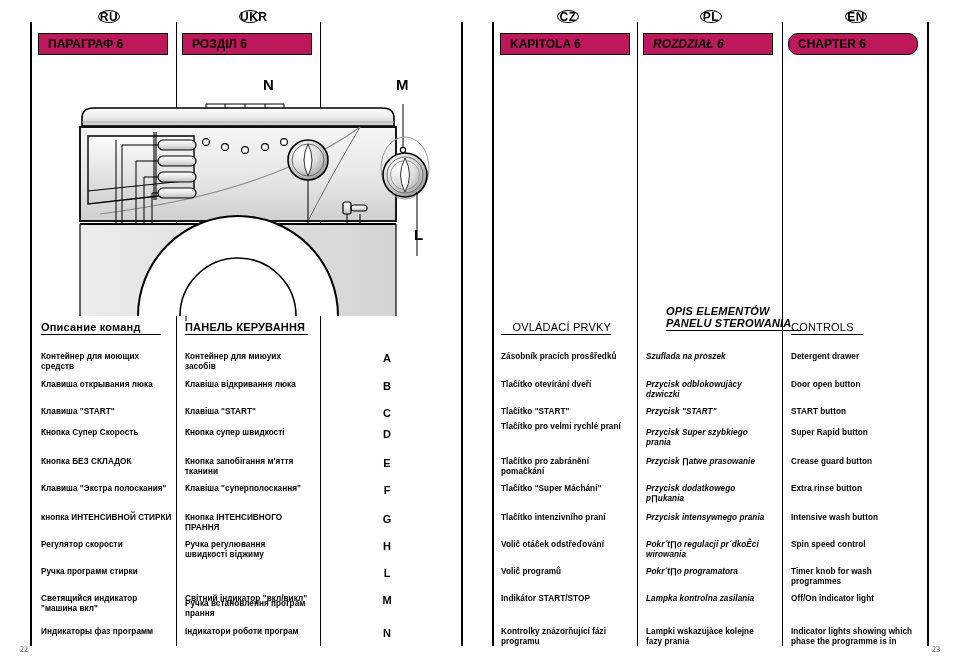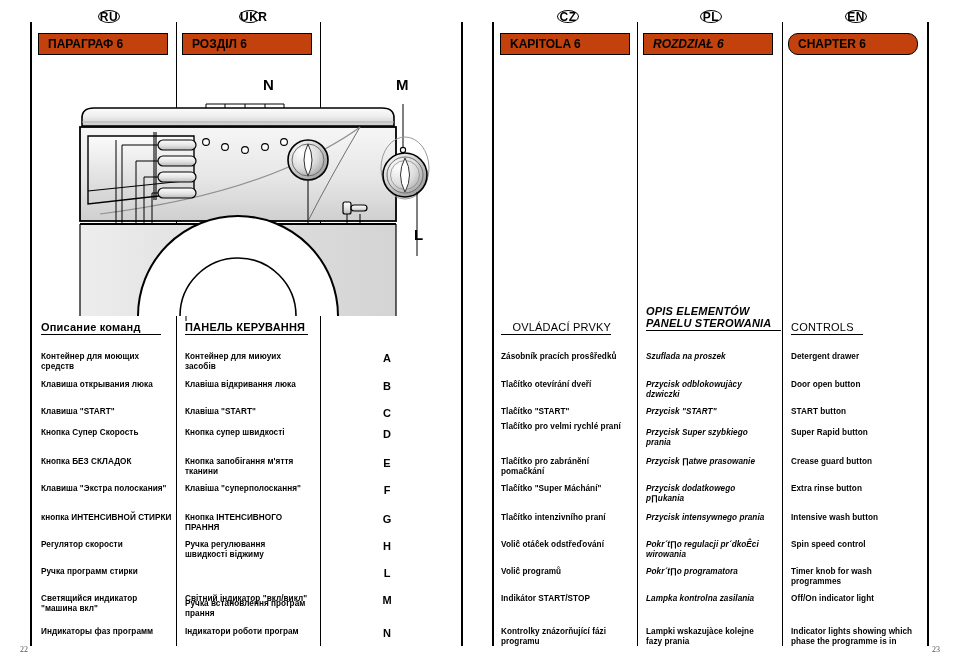--- a/index.html
+++ b/index.html
@@ -43,21 +43,21 @@
   
   .chapter-box {
     position: absolute;
     border: 1.6px solid #000;
     height: 22px;
     line-height: 20px;
     padding-left: 9px;
     font-size: 12px;
     font-weight: bold;
     white-space: nowrap;
-    background: #c2410c;
+    background: #be185d;
   }
   .chapter-box.italic { font-style: italic; }
 
   
   .callout {
     position: absolute;
     font-size: 15px;
     font-weight: bold;
     font-family: "Liberation Sans", sans-serif;
   }
@@ -68,21 +68,21 @@
   
   .col-head {
     position: absolute;
     font-size: 11px;
     border-bottom: 1.3px solid #000;
     padding-bottom: 1px;
     white-space: nowrap;
     letter-spacing: .2px;
   }
   .col-head.bold { font-weight: bold; }
-  .col-head.italic { font-style: italic; font-weight: bold; }
+  .col-head.italic { font-style: italic; font-weight: bold; margin-left: 20px; }
 
   
   .list {
     position: absolute;
   }
   .list .row {
     font-size: 8.2px;
     font-weight: bold;
     line-height: 9.6px;
     position: absolute;

